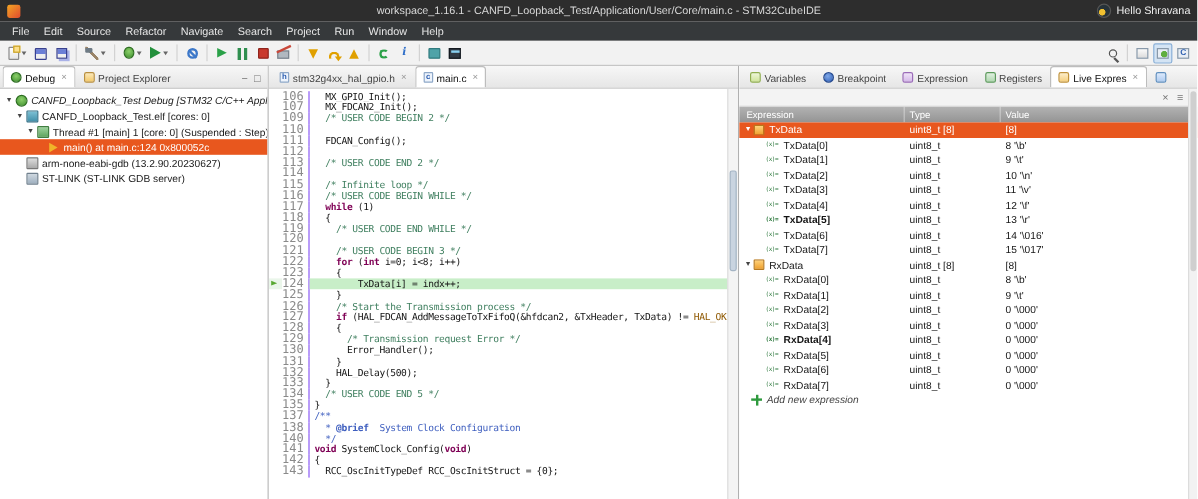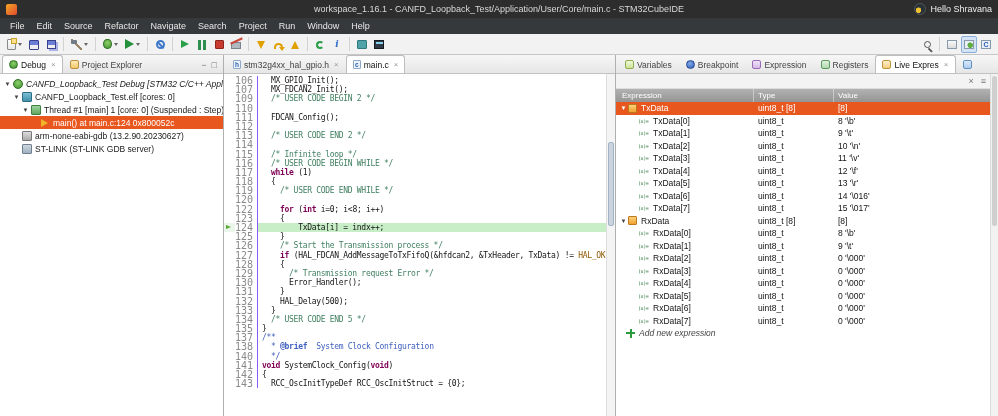--- a/index.html
+++ b/index.html
@@ -382,20 +382,25 @@
               <span class="lnum">119</span>
               <span class="lcode"><span class="c">    /* USER CODE END WHILE */</span></span>
             </div>
             <div class="eline">
               <span class="ann"></span>
               <span class="lnum">120</span>
               <span class="lcode"></span>
             </div>
             <div class="eline">
               <span class="ann"></span>
+              <span class="lnum">121</span>
+              <span class="lcode"><span class="c">    /* USER CODE BEGIN 3 */</span></span>
+            </div>
+            <div class="eline">
+              <span class="ann"></span>
               <span class="lnum">122</span>
               <span class="lcode"><span>    </span><span class="k">for</span><span> (</span><span class="k">int</span><span> i=0; i&lt;8; i++)</span></span>
             </div>
             <div class="eline">
               <span class="ann"></span>
               <span class="lnum">123</span>
               <span class="lcode"><span>    {</span></span>
             </div>
             <div class="eline cur">
               <span class="ann">
@@ -583,21 +588,21 @@
           <div class="xrow">
             <span class="ce" style="padding-left: 13px;">
               <span class="xcaret"></span>
               <span class="vicon">(x)=</span>
               <span>TxData[4]</span>
             </span>
             <span class="ct">uint8_t</span>
             <span class="cv">12 '\f'</span>
           </div>
           <div class="xrow">
-            <span class="ce" style="padding-left: 13px;">
+            <span class="ce" style="padding-left: 13px; font-weight: bold;">
               <span class="xcaret"></span>
               <span class="vicon">(x)=</span>
               <span>TxData[5]</span>
             </span>
             <span class="ct">uint8_t</span>
             <span class="cv">13 '\r'</span>
           </div>
           <div class="xrow">
             <span class="ce" style="padding-left: 13px;">
               <span class="xcaret"></span>
@@ -655,21 +660,21 @@
           <div class="xrow">
             <span class="ce" style="padding-left: 13px;">
               <span class="xcaret"></span>
               <span class="vicon">(x)=</span>
               <span>RxData[3]</span>
             </span>
             <span class="ct">uint8_t</span>
             <span class="cv">0 '\000'</span>
           </div>
           <div class="xrow">
-            <span class="ce" style="padding-left: 13px;">
+            <span class="ce" style="padding-left: 13px; font-weight: bold;">
               <span class="xcaret"></span>
               <span class="vicon">(x)=</span>
               <span>RxData[4]</span>
             </span>
             <span class="ct">uint8_t</span>
             <span class="cv">0 '\000'</span>
           </div>
           <div class="xrow">
             <span class="ce" style="padding-left: 13px;">
               <span class="xcaret"></span>

